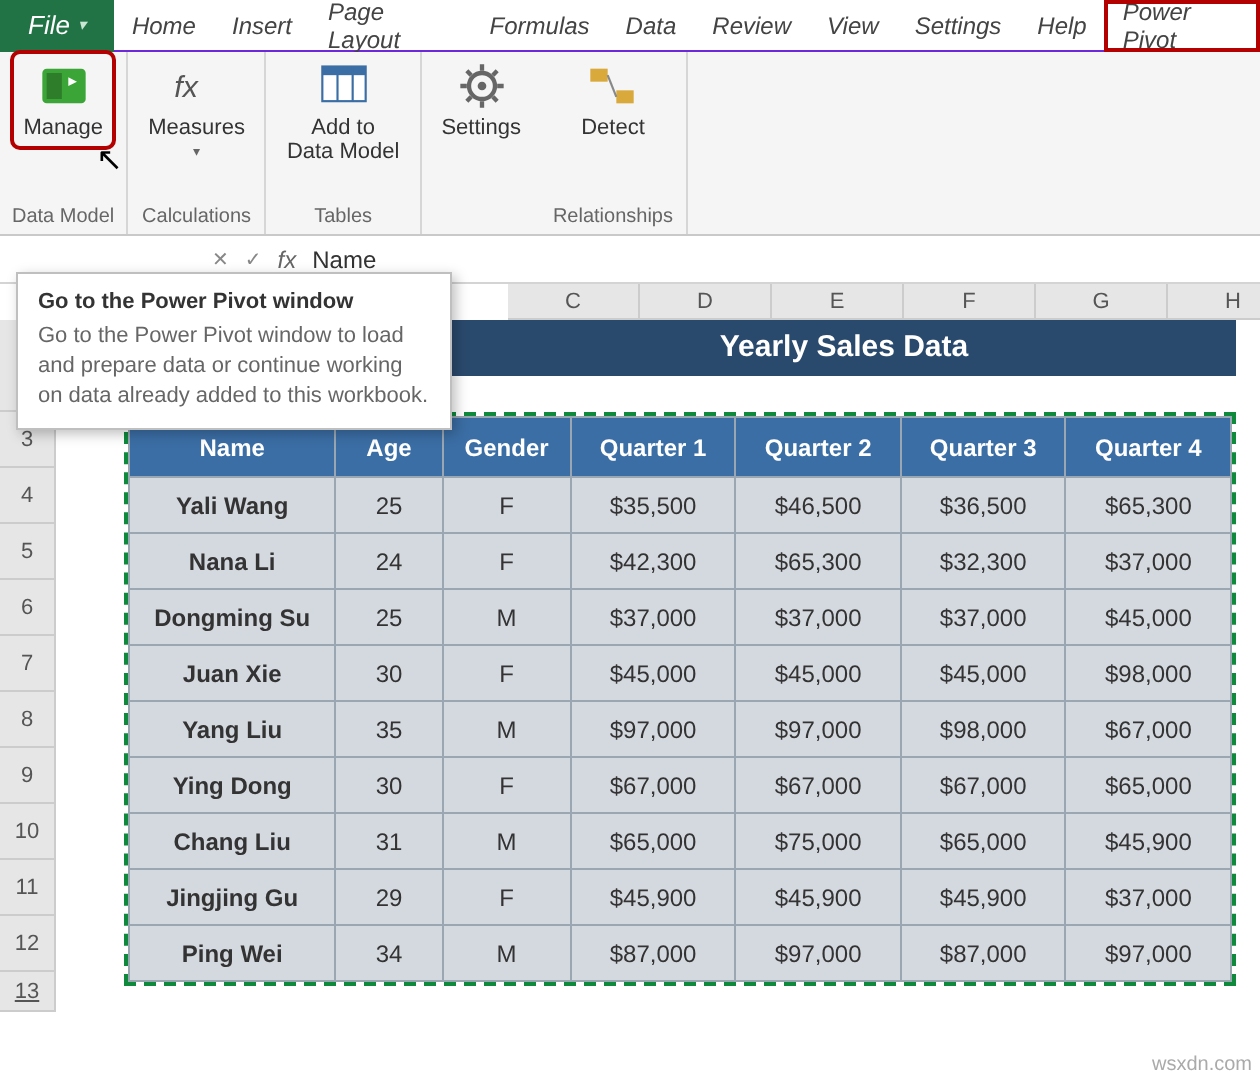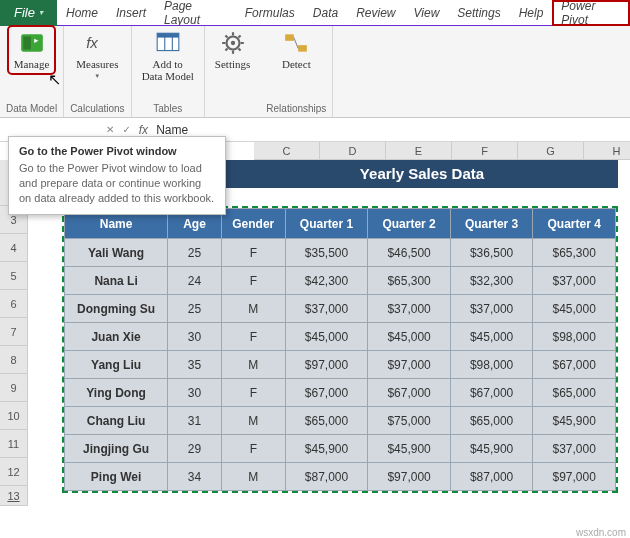--- a/index.html
+++ b/index.html
@@ -12,21 +12,21 @@
 .tab { padding: 5px 9px; color: #444; cursor: pointer; height: 26px; display: flex; align-items: center; }
 .tab.active { outline: 2px solid #b30000; outline-offset: -2px; }
 
 
 .ribbon { display: flex; background: #f5f5f5; border-bottom: 1px solid #c9c9c9; height: 92px; }
 .group { display: flex; flex-direction: column; align-items: center; border-right: 1px solid #d6d6d6; padding: 2px 6px 0; justify-content: space-between; }
 .group-label { font-size: 10px; color: #666; padding: 2px 0 3px; }
 .group-items { display: flex; gap: 10px; }
 .rbtn { display: flex; flex-direction: column; align-items: center; gap: 2px; padding: 2px 4px; cursor: pointer; }
 .rbtn-large svg { width: 26px; height: 26px; }
-.rbtn-label { font-size: 11px; color: #333; text-align: center; line-height: 1.1; font-family: Liberation Serif, serif; }
+.rbtn-label { font-size: 11px; color: #333; text-align: center; line-height: 1.1; }
 .rbtn .drop::after { content: "▾"; font-size: 7px; color: #666; display: block; }
 .manage-wrap { outline: 2px solid #b30000; outline-offset: 1px; border-radius: 2px; }
 
 
 .cursor-pointer { position: absolute; left: 48px; top: 44px; font-size: 16px; color: #000; pointer-events: none; }
 
 
 .namebar { display: flex; align-items: center; height: 24px; border-bottom: 1px solid #d4d4d4; position: relative; }
 .name-box { width: 98px; border-right: 1px solid #d4d4d4; padding: 0 6px; font-size: 11px; color: #555; height: 24px; display: flex; align-items: center; justify-content: space-between; visibility: hidden; }
 .fxbar { display: flex; align-items: center; gap: 8px; padding: 0 8px; flex: 1; }

